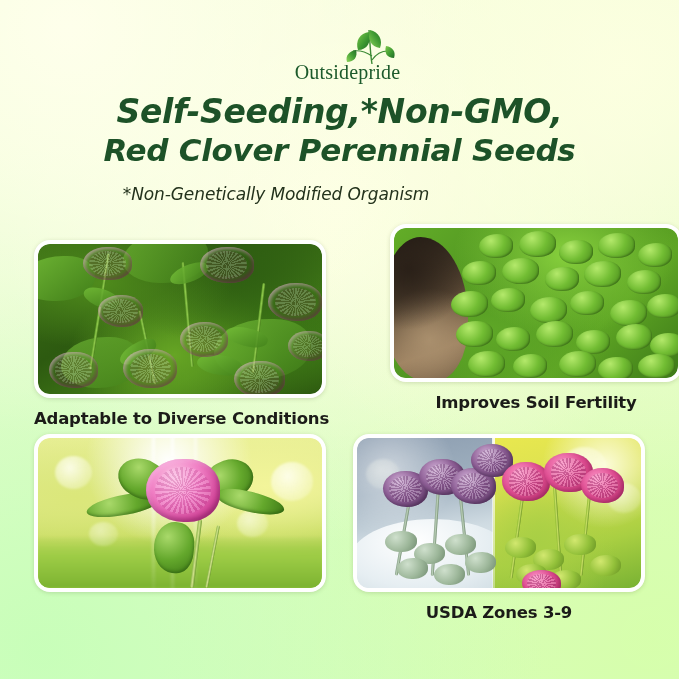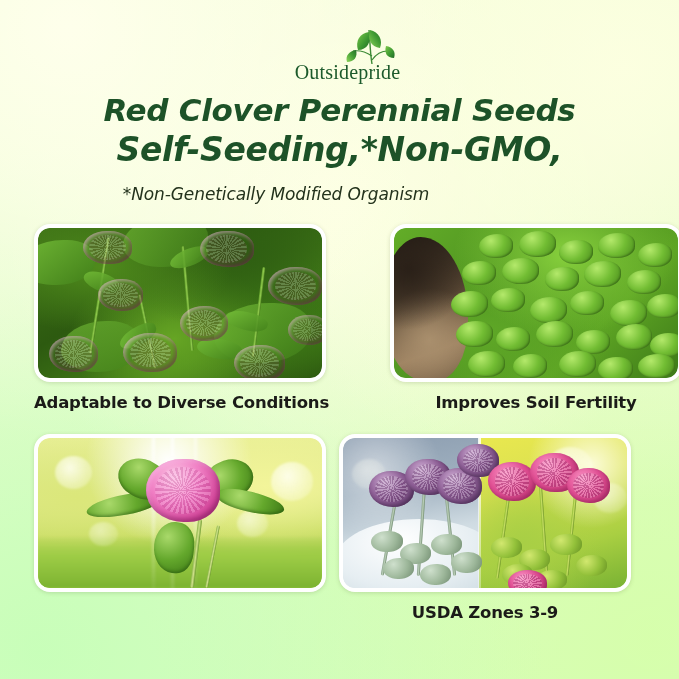--- a/index.html
+++ b/index.html
@@ -108,24 +108,24 @@
     position: absolute;
     top: 224px;
     left: 34px;
     width: 611px;
     height: 412px;
   }
   .cell {
     position: absolute;
     width: 292px;
   }
-  .cell.c-tl { left: 0;   top: 0; }
+  .cell.c-tl { left: 0;   top: 16px; }
   .cell.c-tr { left: 319px; top: 0; margin-left: 37px; }
   .cell.c-bl { left: 0;   top: 210px; }
-  .cell.c-br { left: 305px; top: 210px; }
+  .cell.c-br { left: 319px; top: 210px; }
 
   .photo {
     position: relative;
     width: 292px;
     height: 158px;
     border-radius: 16px;
     background: #fff;
     border: 4px solid #ffffff;
     box-sizing: border-box;
     box-shadow: 0 1px 4px rgba(90,110,60,0.22);
@@ -363,22 +363,22 @@
           <path d="M34 4 C43 6, 47 14, 44 22 C35 21, 31 13, 34 4 Z" fill="url(#lf2)"></path>
           <path d="M50 20 C57 21, 60 26, 58 32 C51 32, 48 27, 50 20 Z" fill="url(#lf1)"></path>
           <path d="M20 24 C13 25, 9 30, 11 36 C18 36, 22 31, 20 24 Z" fill="url(#lf2)"></path>
         </svg>
       </span>
       <span class="logo-word">Outsidepride</span>
     </div>
   </div>
 
   <div class="headline">
+    <span class="line line1">Self-Seeding,*Non-GMO,</span>
     <span class="line line2">Red Clover Perennial Seeds</span>
-    <span class="line line1">Self-Seeding,*Non-GMO,</span>
   </div>
 
   <div class="subtitle">*Non-Genetically Modified Organism</div>
 
   <div class="grid">
 
     <div class="cell c-tl">
       <div class="photo">
         <div class="inner">
           <div class="ph1-bg"></div>

